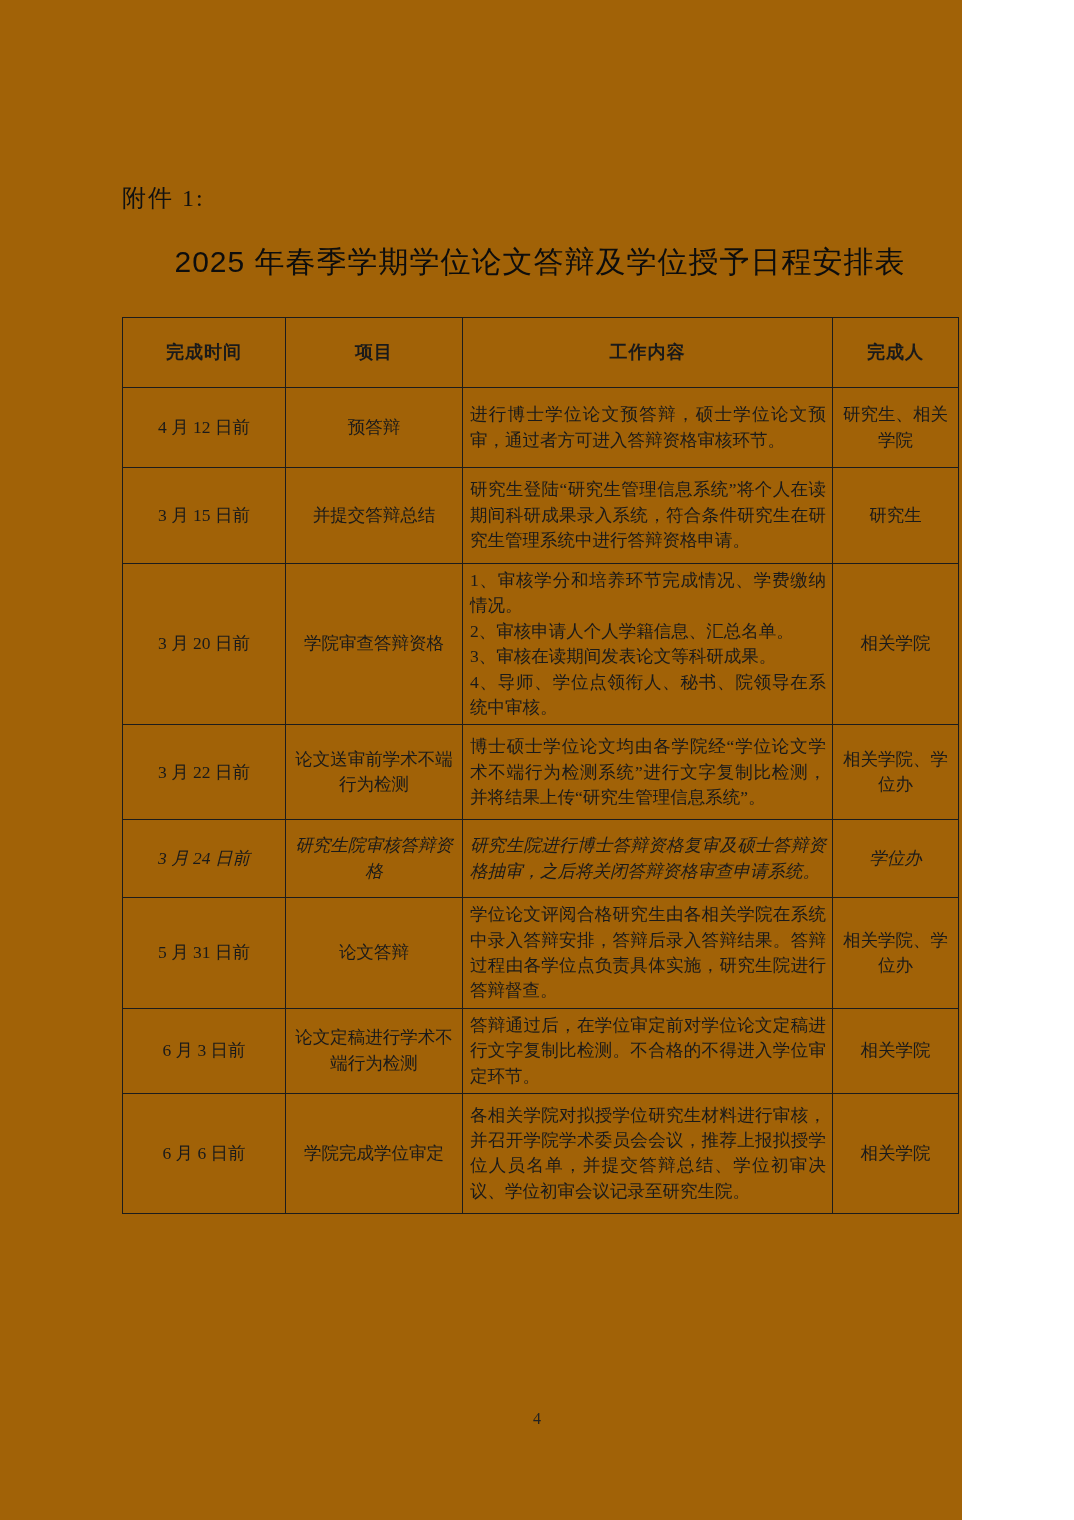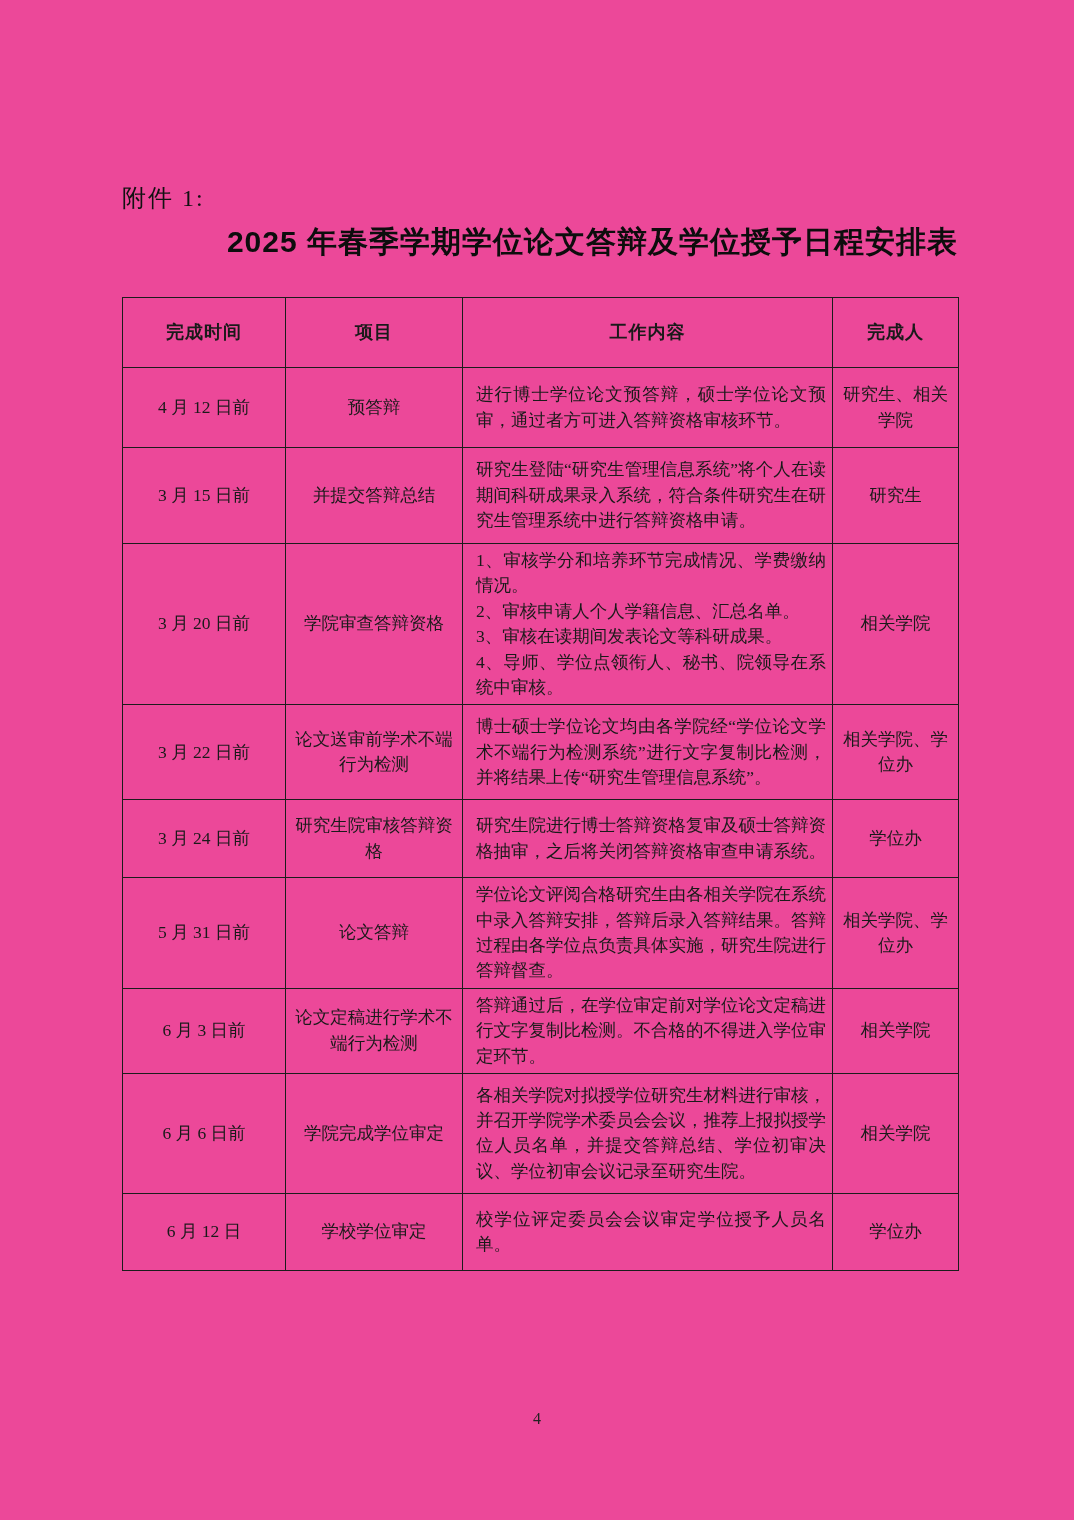--- a/index.html
+++ b/index.html
@@ -2,44 +2,44 @@
 <html lang="zh"><head>
 <meta charset="utf-8">
 <style>
   html, body {
     margin: 0;
     padding: 0;
     background: #ffffff;
   }
   .page {
     position: relative;
-    width: 1074px;
+    width: 962px;
     height: 1520px;
-    background: #ec4899;
+    background: #a16207;
     color: #1a1a1a;
     font-family: "Liberation Serif", "DejaVu Serif", serif;
     overflow: hidden;
   }
   .content {
     position: absolute;
     left: 122px;
     top: 0;
     width: 836px;
   }
   .attachment {
     margin-top: 182px;
     font-size: 24px;
     letter-spacing: 2px;
     color: #111;
   }
   .title {
-    margin: 8px 0 0 0;
-    text-align: right;
+    margin: 28px 0 0 0;
+    text-align: center;
     font-family: "Liberation Sans", "DejaVu Sans", sans-serif;
-    font-weight: bold;
+    font-weight: normal;
     font-size: 30px;
     letter-spacing: 1px;
     color: #0d0d0d;
   }
   table.schedule {
     margin-top: 34px;
     border-collapse: collapse;
     table-layout: fixed;
     width: 836px;
     font-size: 17.5px;
@@ -58,29 +58,29 @@
     text-align: center;
     letter-spacing: 1px;
   }
   .c-time, .c-item, .c-completer {
     text-align: center;
     padding: 4px 8px;
     white-space: pre-wrap;
   }
   .c-content {
     text-align: justify;
-    padding: 4px 6px 4px 13px;
+    padding: 4px 6px 4px 7px;
     white-space: pre-wrap;
   }
   tr.hrow   { height: 70px; margin-left: 36px; }
   tr.r0  { height: 80px; }
   tr.r1  { height: 96px; }
   tr.r2  { height: 152px; }
   tr.r3  { height: 95px; }
-  tr.r4  { height: 78px; }
+  tr.r4  { height: 78px; font-style: italic; }
   tr.r5  { height: 81px; }
   tr.r6  { height: 100px; }
   tr.r7  { height: 80px; }
   tr.r8  { height: 120px; }
   tr.r9  { height: 77px; }
   .page-number {
     position: absolute;
     bottom: 92px;
     left: 0;
     width: 1074px;
@@ -159,24 +159,18 @@
           <td class="c-item">论文定稿进行学术不端行为检测</td>
           <td class="c-content">答辩通过后，在学位审定前对学位论文定稿进行文字复制比检测。不合格的不得进入学位审定环节。</td>
           <td class="c-completer">相关学院</td>
         </tr>
         <tr class="r8">
           <td class="c-time">6 月 6 日前</td>
           <td class="c-item">学院完成学位审定</td>
           <td class="c-content">各相关学院对拟授学位研究生材料进行审核，并召开学院学术委员会会议，推荐上报拟授学位人员名单，并提交答辩总结、学位初审决议、学位初审会议记录至研究生院。</td>
           <td class="c-completer">相关学院</td>
         </tr>
-        <tr class="r9">
-          <td class="c-time">6 月 12 日</td>
-          <td class="c-item">学校学位审定</td>
-          <td class="c-content">校学位评定委员会会议审定学位授予人员名单。</td>
-          <td class="c-completer">学位办</td>
-        </tr>
       </tbody>
     </table>
   </div>
 
   <div class="page-number">4</div>
 </div>
 
 </body></html>

